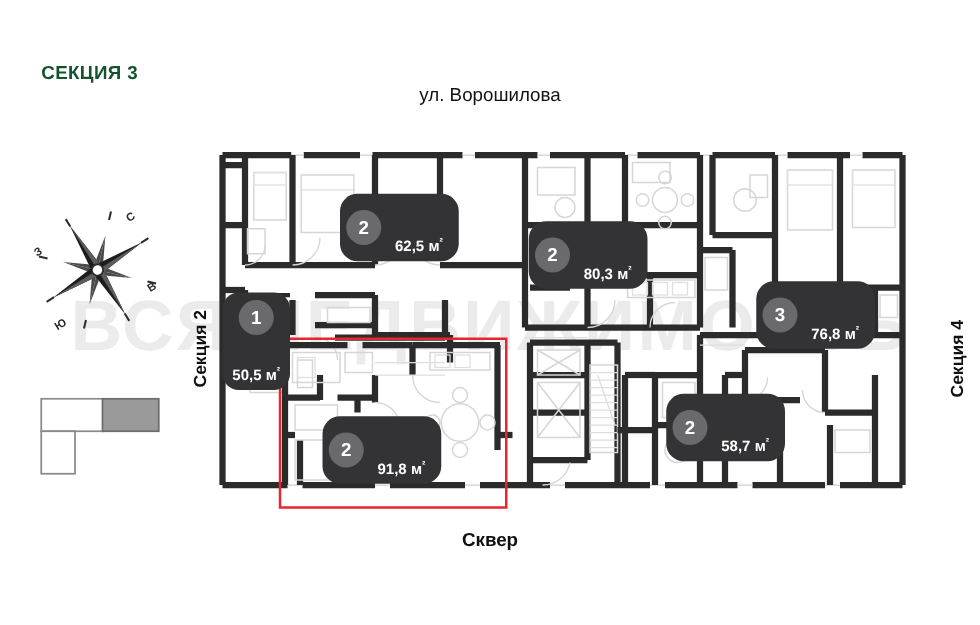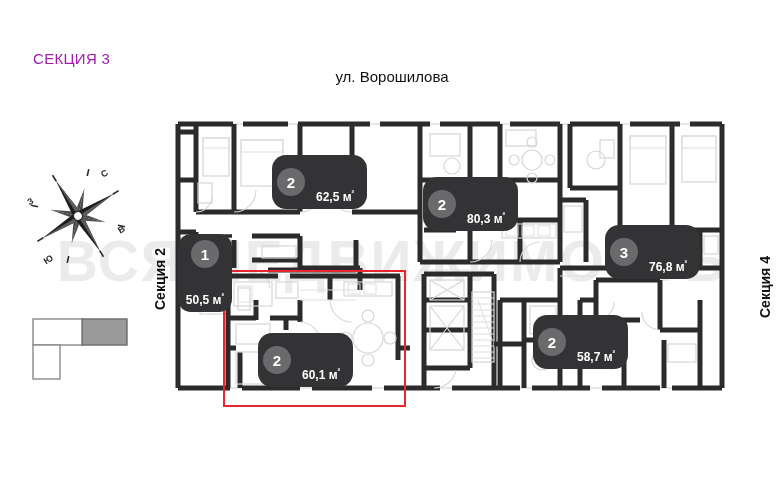--- a/index.html
+++ b/index.html
@@ -23,21 +23,21 @@
     letter-spacing:2px;
     color:#ebebeb;
     white-space:nowrap;
     user-select:none;
     z-index:5;
   }
 
   
   .section-title{
     position:absolute;left:33px;top:50px;
-    font-size:15px;font-weight:400;color:#a21caf;
+    font-size:15px;font-weight:700;color:#14532d;
     letter-spacing:.3px;
     z-index:20;
   }
   .floor-title{
     position:absolute;left:33px;top:76px;
     font-size:15px;font-weight:700;color:#111;
     letter-spacing:.2px;
     z-index:20;
   }
   .street-top{
@@ -124,20 +124,21 @@
 </head>
 <body>
 
 <div id="stage">
 
   <div class="watermark">ВСЯ НЕДВИЖИМОСТЬ</div>
 
   <div class="section-title">СЕКЦИЯ 3</div>
 
   <div class="street-top">ул. Ворошилова</div>
+  <div class="street-bottom">Сквер</div>
 
   <div class="side-label side-left">Секция 2</div>
   <div class="side-label side-right">Секция 4</div>
 
   <svg class="compass" viewBox="0 0 108 108">
     <g transform="rotate(-32 54 54)">
 
       <g stroke="#2b2b2b" stroke-width="1.6">
         <line x1="54" y1="6" x2="54" y2="13"></line>
         <line x1="54" y1="102" x2="54" y2="95"></line>
@@ -419,21 +420,21 @@
     <div class="area"><span>80,3</span>&nbsp;<span>м</span><sup>²</sup></div>
   </div>
 
   <div class="badge b4">
     <div class="rooms">3</div>
     <div class="area"><span>76,8</span>&nbsp;<span>м</span><sup>²</sup></div>
   </div>
 
   <div class="badge b5">
     <div class="rooms">2</div>
-    <div class="area"><span>60,1</span>&nbsp;<span>м</span><sup>²</sup></div>
+    <div class="area"><span>91,8</span>&nbsp;<span>м</span><sup>²</sup></div>
   </div>
 
   <div class="badge b6">
     <div class="rooms">2</div>
     <div class="area"><span>58,7</span>&nbsp;<span>м</span><sup>²</sup></div>
   </div>
 
 </div>
 
 </body></html>

